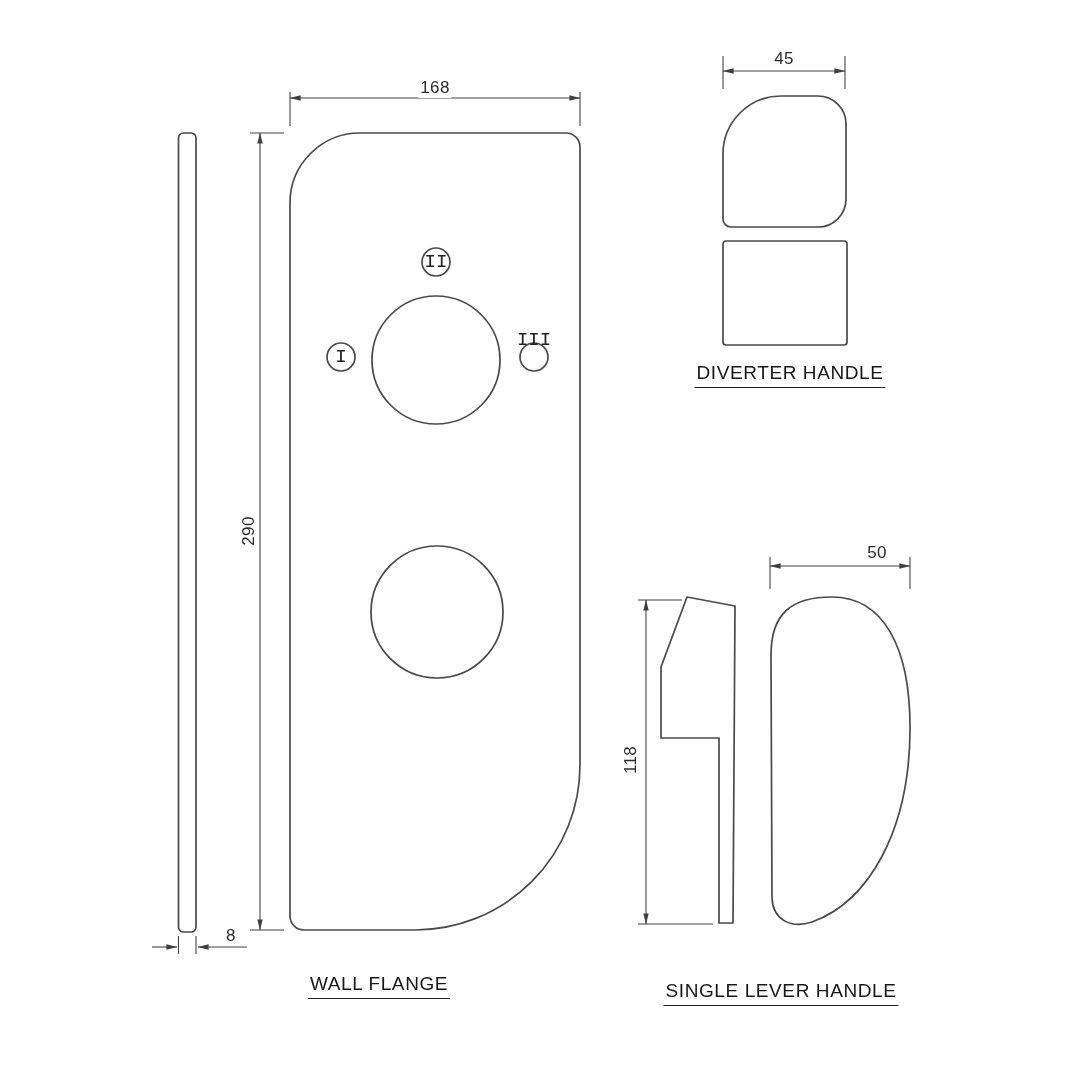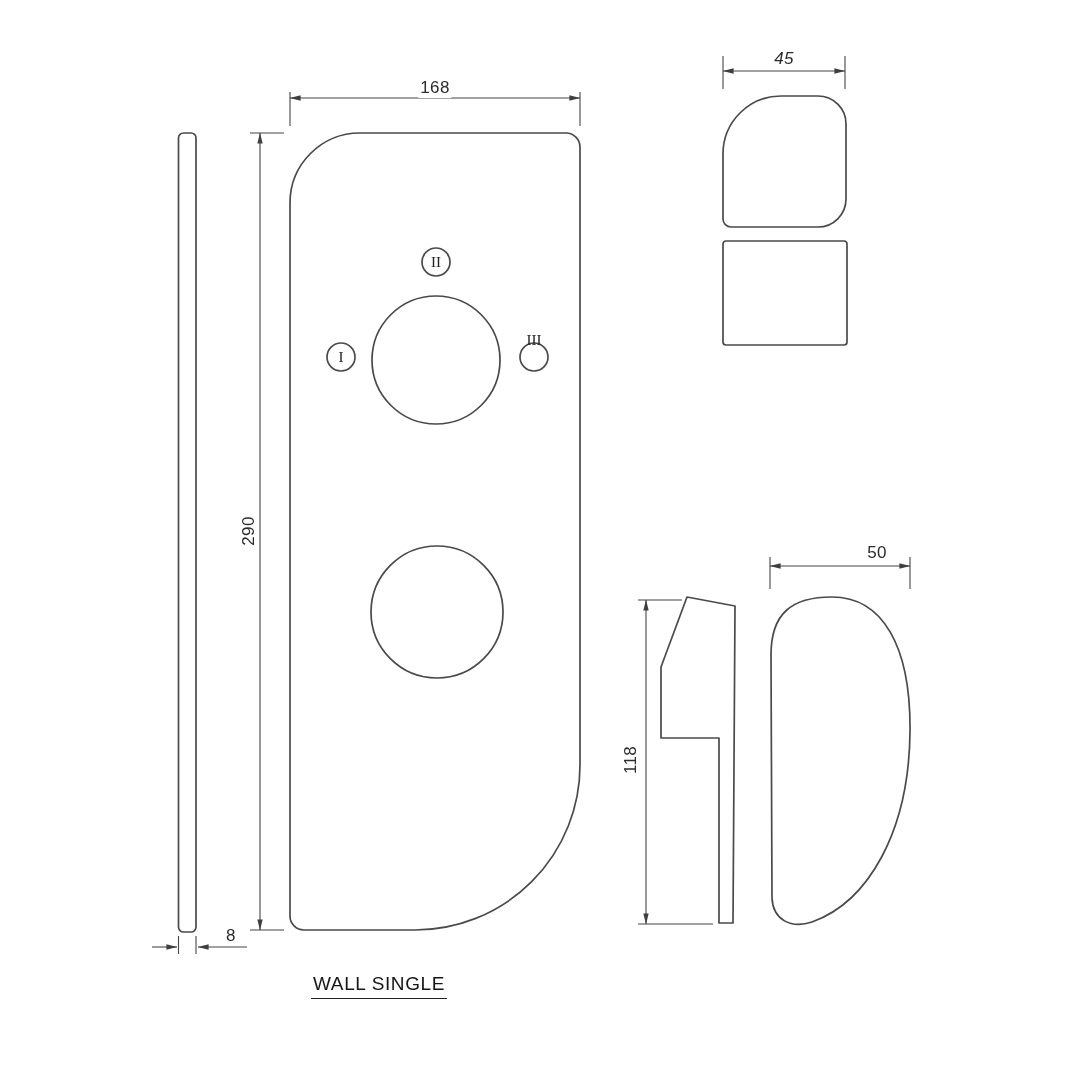--- a/index.html
+++ b/index.html
@@ -35,22 +35,22 @@
     letter-spacing: 0.3px;
     white-space: nowrap;
     background: #ffffff;
     padding: 0 2px;
   }
   .dim.rot { transform: translate(-50%, -50%) rotate(-90deg); }
 
   .roman {
     position: absolute;
     transform: translate(-50%, -50%);
-    font-family: Liberation Serif, serif;
-    font-size: 15px;
+    font-family: Liberation Mono, monospace;
+    font-size: 19px;
     color: #222222;
     white-space: nowrap;
   }
 
   .part-label {
     position: absolute;
     transform: translateX(-50%);
     font-size: 19px;
     letter-spacing: 0.6px;
     color: #161616;
@@ -136,23 +136,25 @@
     <g class="dim-line">
       <path d="M682,600 H638"></path>
       <path d="M713,924 H638"></path>
       <path d="M646,600 V924" marker-start="url(#arrS)" marker-end="url(#arrE)"></path>
     </g>
   </svg>
 
   <div class="dim" style="left:435px; top:88px;">168</div>
   <div class="dim rot" style="left:249px; top:531px;">290</div>
   <div class="dim" style="left:231px; top:936px;">8</div>
-  <div class="dim" style="left:784px; top:59px;font-style:italic;">45</div>
+  <div class="dim" style="left:784px; top:59px;">45</div>
   <div class="dim" style="left:840px; top:553px;margin-left:37px;">50</div>
   <div class="dim rot" style="left:631px; top:760px;">118</div>
 
   <div class="roman" style="left:341px; top:357px;">I</div>
   <div class="roman" style="left:436px; top:262px;">II</div>
   <div class="roman" style="left:534px; top:340px;">III</div>
 
-  <div class="part-label" style="left:379px; top:973px;">WALL SINGLE</div>
+  <div class="part-label" style="left:379px; top:973px;">WALL FLANGE</div>
+  <div class="part-label" style="left:790px; top:362px;">DIVERTER HANDLE</div>
+  <div class="part-label" style="left:781px; top:980px;">SINGLE LEVER HANDLE</div>
 
 </div>
 
 </body></html>

